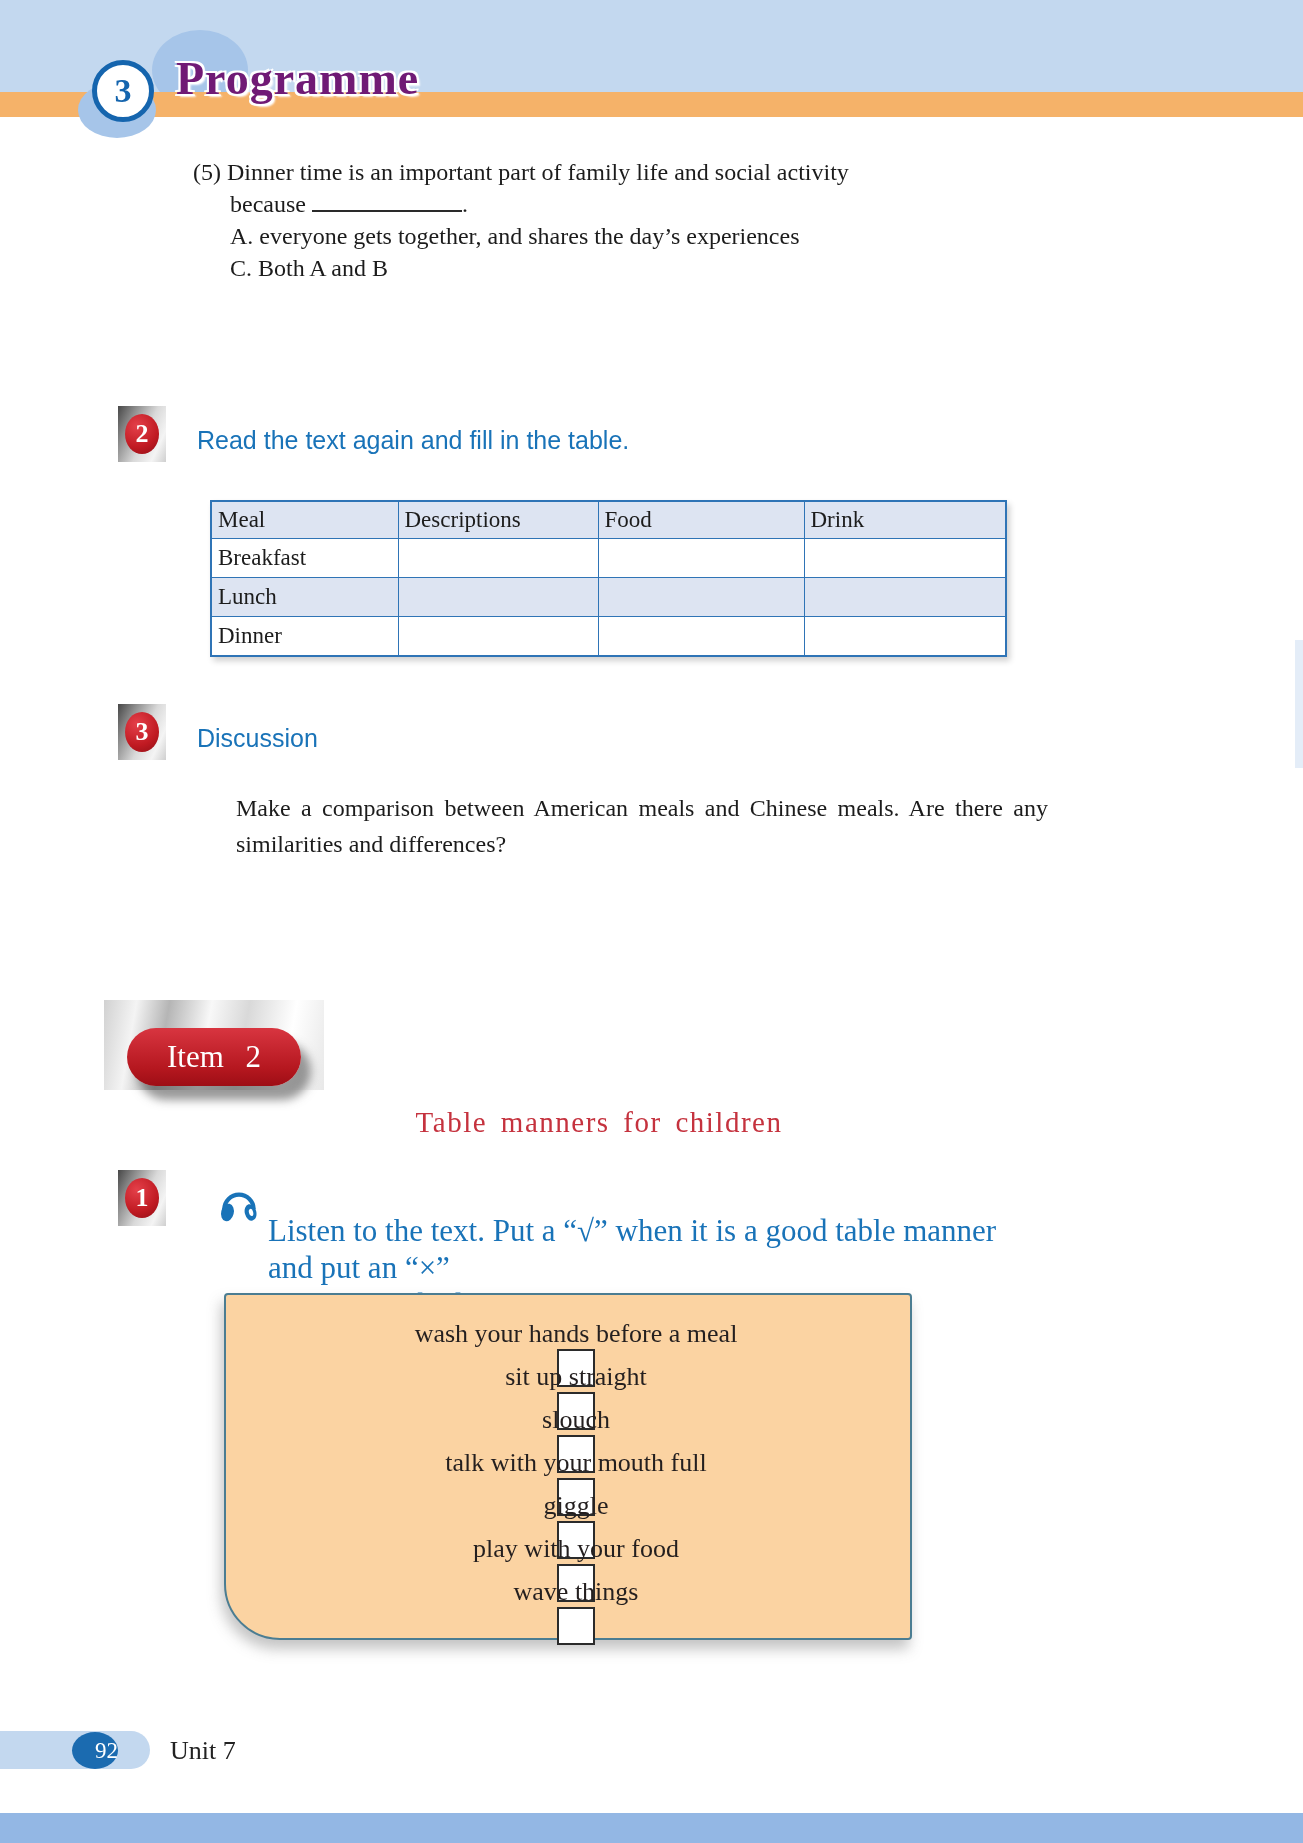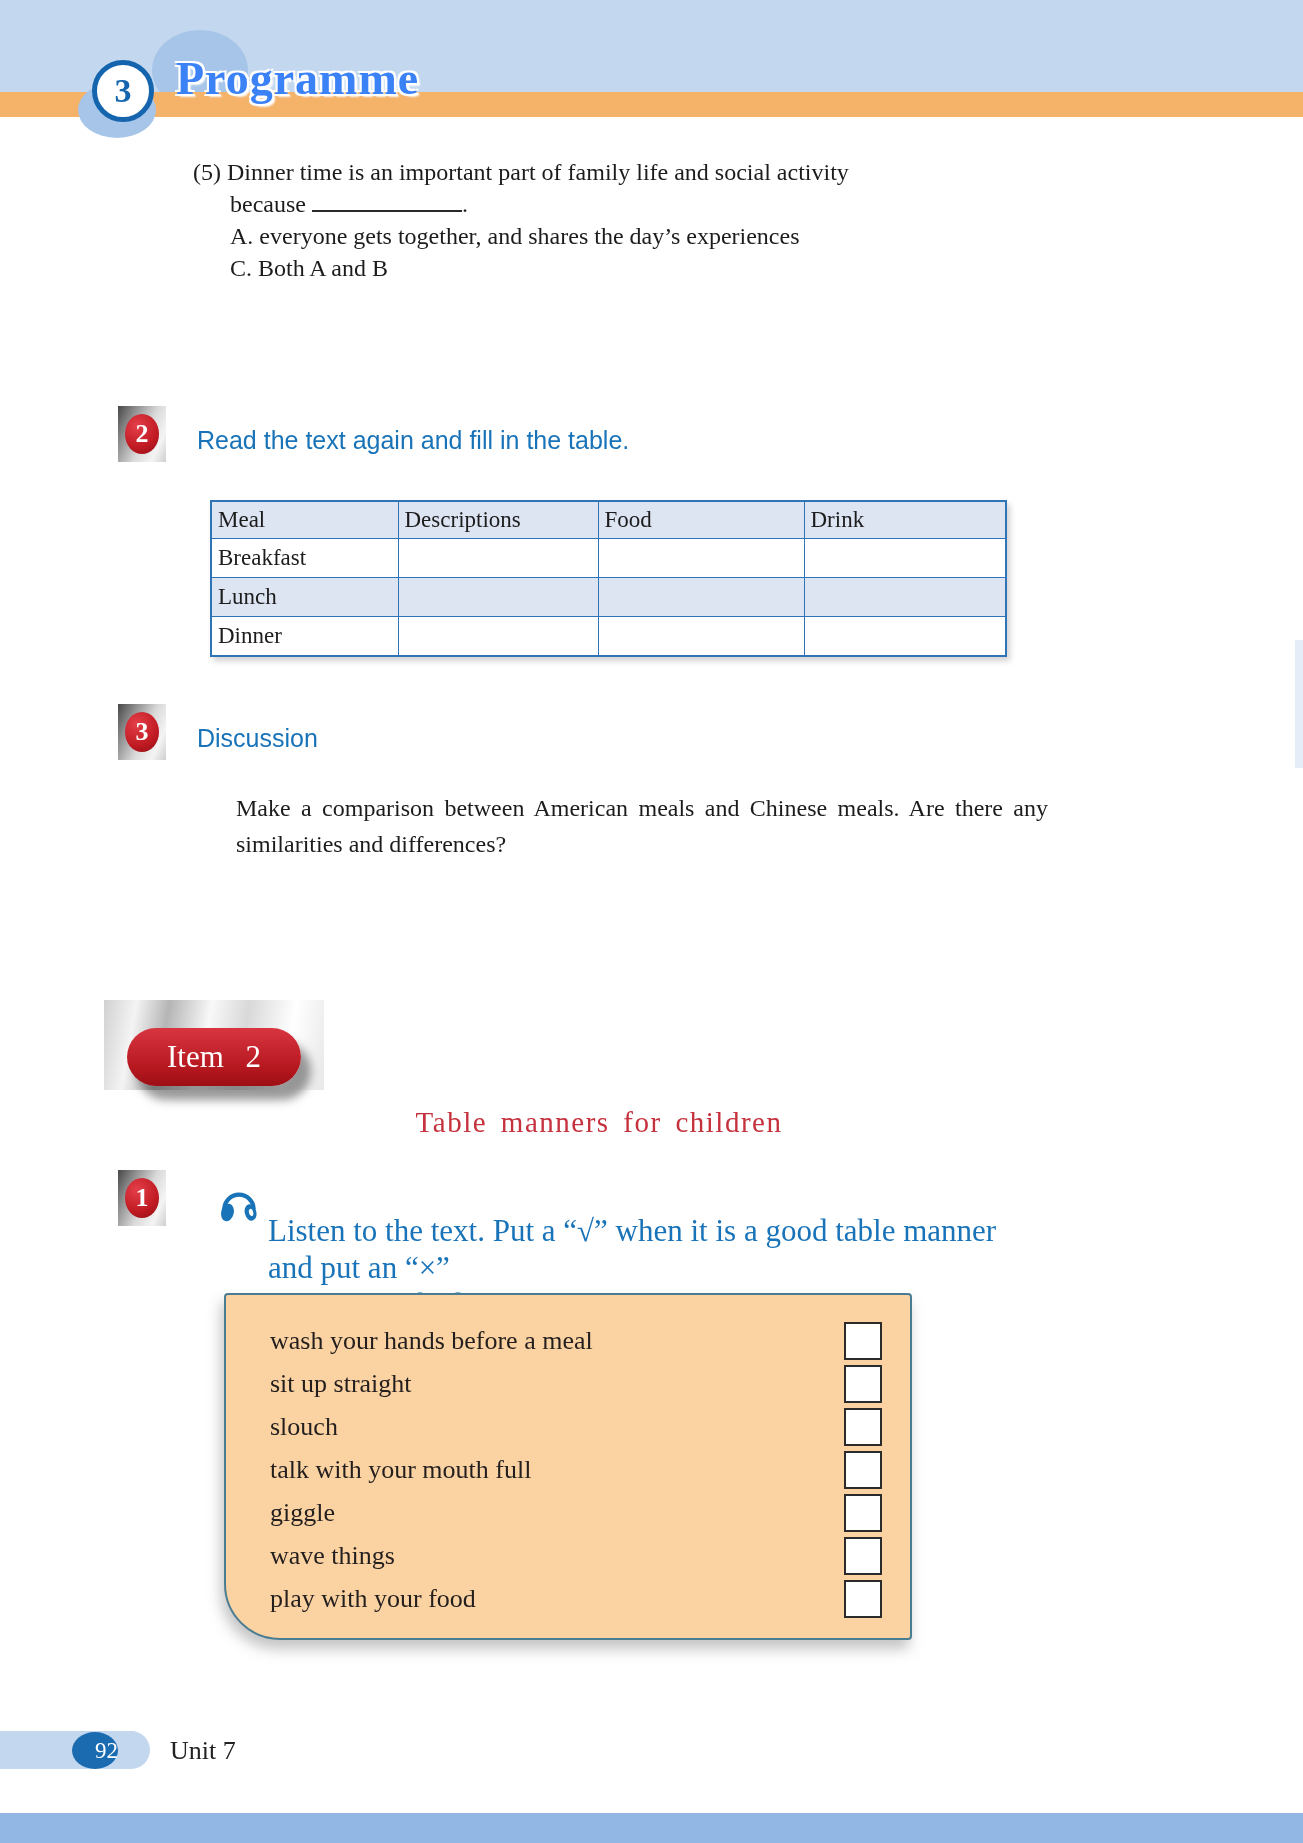--- a/index.html
+++ b/index.html
@@ -9,21 +9,21 @@
   
   .band{position:absolute;left:0;top:0;width:1303px;height:92px;background:#c3d8ef;}
   .stripe{position:absolute;left:0;top:92px;width:1303px;height:25px;background:#f5b269;}
   .title-hump{position:absolute;left:152px;top:30px;width:96px;height:80px;border-radius:50%;
               background:#a6c5e9;}
   .badge-ellipse{position:absolute;left:78px;top:82px;width:78px;height:56px;border-radius:50%;
                  background:#a6c5e9;}
   .circle-3{position:absolute;left:92px;top:60px;width:52px;height:52px;border-radius:50%;
             background:#ffffff;border:5px solid #1565ae;display:flex;align-items:center;
             justify-content:center;font-weight:bold;font-size:34px;color:#1565ae;}
-  .prog-title{position:absolute;left:176px;top:52px;font-size:46px;font-weight:bold;color:#3b82f6;
+  .prog-title{position:absolute;left:176px;top:52px;font-size:46px;font-weight:bold;color:#701a75;
               letter-spacing:1px;
               text-shadow:2px 2px 0 #fff,-2px -2px 0 #fff,2px -2px 0 #fff,-2px 2px 0 #fff,
                           3px 3px 2px rgba(255,255,255,.9);}
 
   
   .q5{position:absolute;left:193px;top:156px;width:830px;font-size:24px;line-height:32px;}
   .q5 .indent{margin-left:37px;}
   .blank{display:inline-block;width:150px;border-bottom:2px solid #2a2a2a;height:20px;
          vertical-align:baseline;}
 
@@ -69,21 +69,21 @@
   .listen-text{position:absolute;left:268px;top:1182px;width:760px;
                font-family:Liberation Serif, serif;font-size:31px;line-height:37px;
                color:#1973b8;margin-top:30px;}
 
   
   .manners-box{position:absolute;left:224px;top:1293px;width:688px;height:347px;
                background:#fbd3a2;border:2px solid #4b7d92;border-radius:4px 4px 4px 56px;
                box-shadow:-3px 9px 14px rgba(125,125,125,.45);box-sizing:border-box;
                padding-top:24px;}
   .manner-row{display:flex;align-items:center;height:43px;padding-left:44px;padding-right:28px;
-              justify-content:space-between;}
+              justify-content:space-between;flex-direction:column;}
   .manner-label{font-size:26px;color:#241f1f;}
   .manner-checkbox{width:34px;height:34px;background:#fff;border:2px solid #2b2b2b;
                    flex:0 0 auto;}
 
   
   .footer-pill{position:absolute;left:0;top:1731px;width:150px;height:38px;background:#c3d8ef;
                border-radius:0 19px 19px 0;}
   .page-num{position:absolute;left:72px;top:1732px;width:46px;height:37px;border-radius:50%;
             background:#1b6bb0;color:#fff;font-size:23px;display:flex;align-items:center;
             justify-content:flex-end;}
@@ -206,25 +206,25 @@
     </div>
     <div class="manner-row">
       <span class="manner-label">talk with your mouth full</span>
       <span class="manner-checkbox"></span>
     </div>
     <div class="manner-row">
       <span class="manner-label">giggle</span>
       <span class="manner-checkbox"></span>
     </div>
     <div class="manner-row">
+      <span class="manner-label">play with your food</span>
+      <span class="manner-checkbox"></span>
+    </div>
+    <div class="manner-row">
       <span class="manner-label">wave things</span>
-      <span class="manner-checkbox"></span>
-    </div>
-    <div class="manner-row">
-      <span class="manner-label">play with your food</span>
       <span class="manner-checkbox"></span>
     </div>
   </div>
 
   <div class="footer-pill"></div>
   <div class="page-num">
     <span>92</span>
   </div>
   <div class="unit-label">Unit 7</div>
   <div class="bottom-band"></div>

